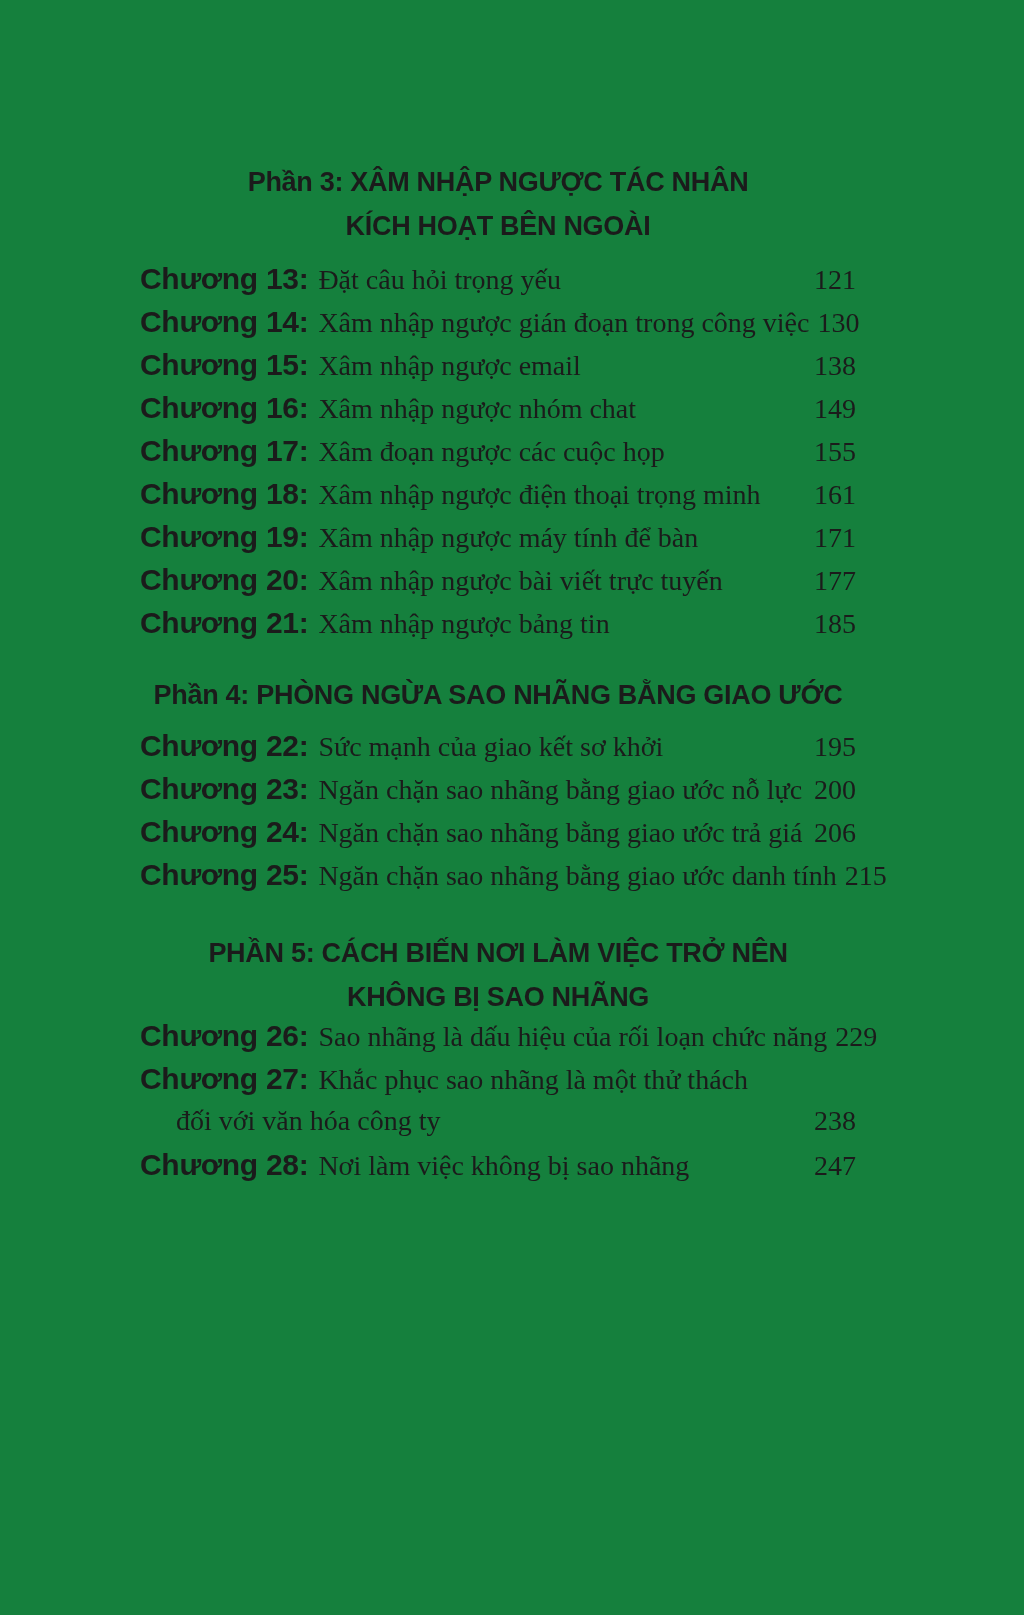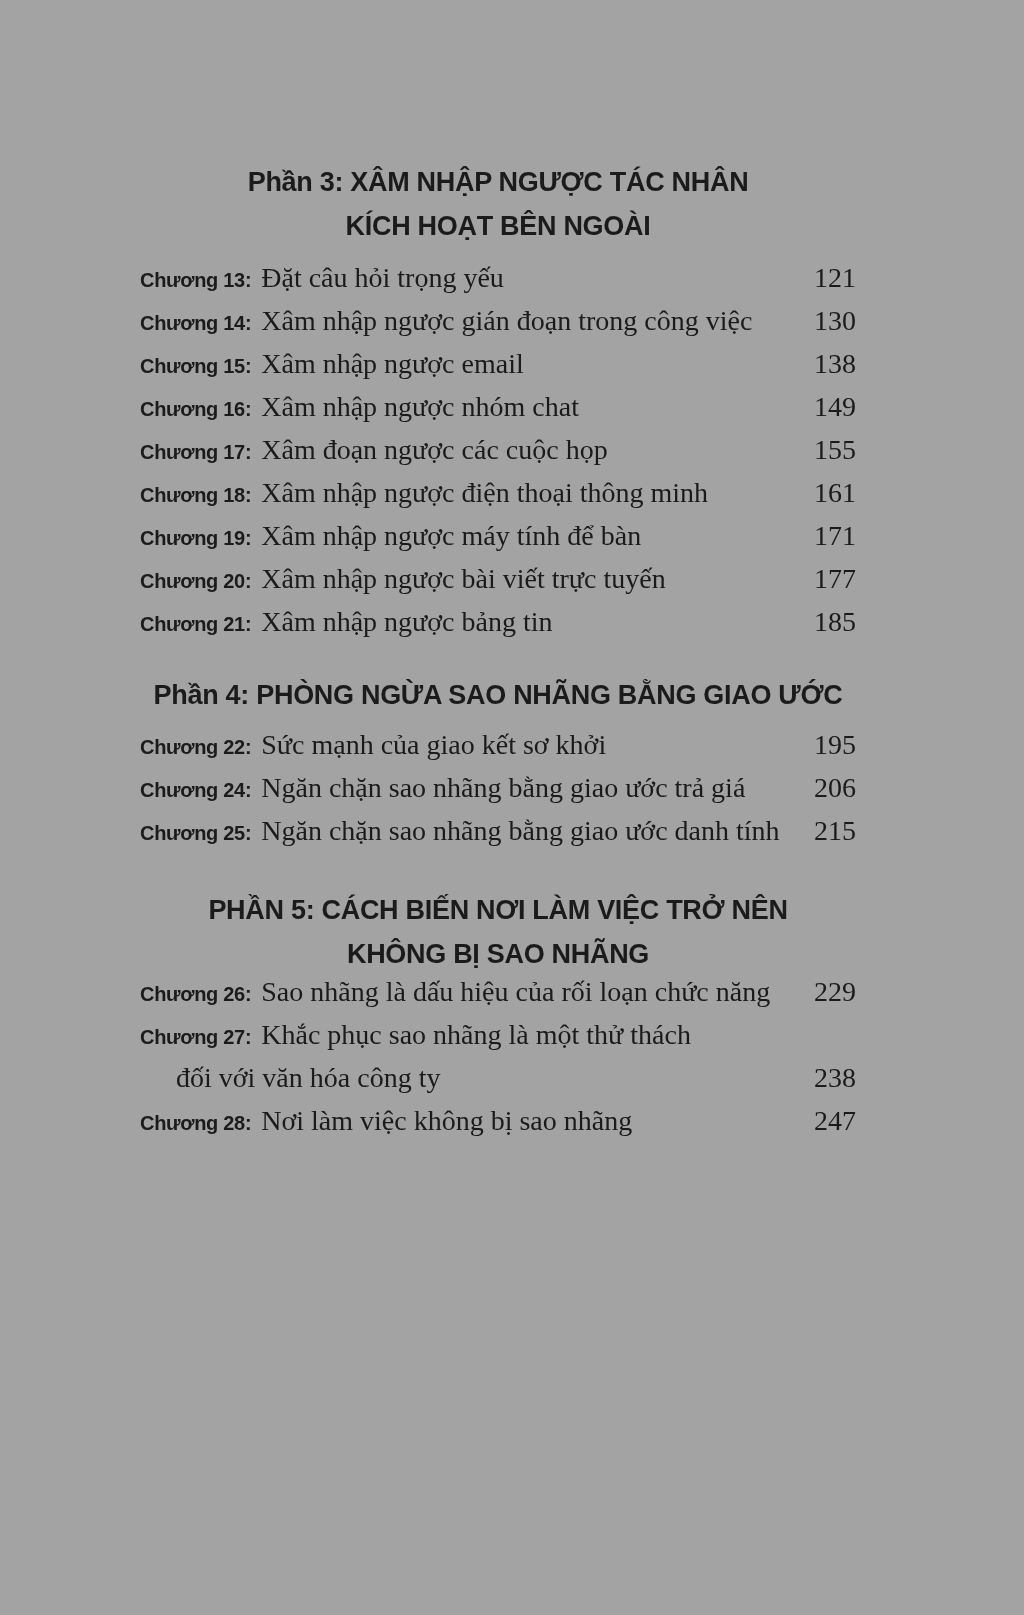--- a/index.html
+++ b/index.html
@@ -4,21 +4,21 @@
 <style>
   html, body {
     margin: 0;
     padding: 0;
     background: #ffffff;
   }
   .page {
     position: relative;
     width: 1024px;
     height: 1615px;
-    background: #a3a3a3;
+    background: #15803d;
     color: #1b1b1b;
     overflow: hidden;
   }
   .toc {
     position: absolute;
     top: 160px;
     left: 140px;
     width: 716px;
   }
   .sec-heading {
@@ -40,21 +40,21 @@
     display: flex;
     align-items: baseline;
     height: 43px;
     font-family: "Liberation Serif", serif;
     font-size: 28px;
     white-space: nowrap;
   }
   .chap-label {
     font-family: "Liberation Sans", sans-serif;
     font-weight: 700;
-    font-size: 20px;
+    font-size: 30px;
     letter-spacing: -0.3px;
     margin-right: 10px;
     flex: 0 0 auto;
   }
   .chap-title {
     flex: 1 1 auto;
     overflow: visible;
   }
   .chap-cont {
     flex: 1 1 auto;
@@ -96,21 +96,21 @@
           <span class="chap-title">Xâm nhập ngược nhóm chat</span>
           <span class="chap-page">149</span>
         </div>
         <div class="toc-row">
           <span class="chap-label">Chương 17:</span>
           <span class="chap-title">Xâm đoạn ngược các cuộc họp</span>
           <span class="chap-page">155</span>
         </div>
         <div class="toc-row">
           <span class="chap-label">Chương 18:</span>
-          <span class="chap-title">Xâm nhập ngược điện thoại thông minh</span>
+          <span class="chap-title">Xâm nhập ngược điện thoại trọng minh</span>
           <span class="chap-page">161</span>
         </div>
         <div class="toc-row">
           <span class="chap-label">Chương 19:</span>
           <span class="chap-title">Xâm nhập ngược máy tính để bàn</span>
           <span class="chap-page">171</span>
         </div>
         <div class="toc-row">
           <span class="chap-label">Chương 20:</span>
           <span class="chap-title">Xâm nhập ngược bài viết trực tuyến</span>
@@ -124,20 +124,25 @@
       </div>
     </div>
 
     <div class="sec sec-4">
       <div class="sec-heading">Phần 4: PHÒNG NGỪA SAO NHÃNG BẰNG GIAO ƯỚC</div>
       <div class="chapters">
         <div class="toc-row">
           <span class="chap-label">Chương 22:</span>
           <span class="chap-title">Sức mạnh của giao kết sơ khởi</span>
           <span class="chap-page">195</span>
+        </div>
+        <div class="toc-row">
+          <span class="chap-label">Chương 23:</span>
+          <span class="chap-title">Ngăn chặn sao nhãng bằng giao ước nỗ lực</span>
+          <span class="chap-page">200</span>
         </div>
         <div class="toc-row">
           <span class="chap-label">Chương 24:</span>
           <span class="chap-title">Ngăn chặn sao nhãng bằng giao ước trả giá</span>
           <span class="chap-page">206</span>
         </div>
         <div class="toc-row">
           <span class="chap-label">Chương 25:</span>
           <span class="chap-title">Ngăn chặn sao nhãng bằng giao ước danh tính</span>
           <span class="chap-page">215</span>

